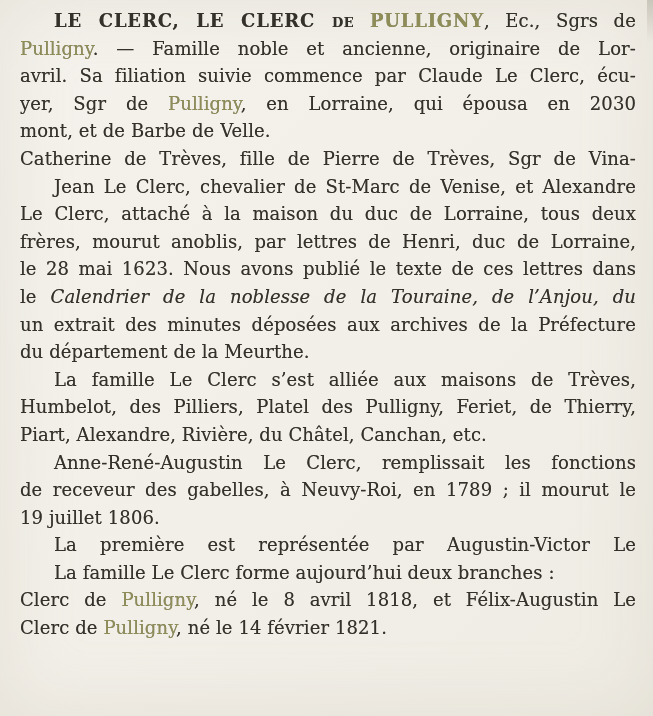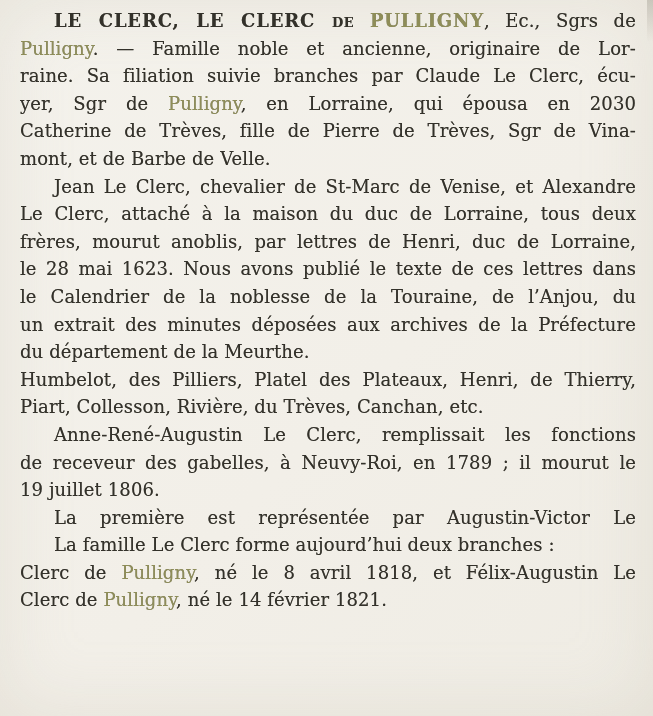--- a/index.html
+++ b/index.html
@@ -36,43 +36,44 @@
     letter-spacing:0.1px;
     text-shadow:0 0 0.5px rgba(51,49,42,0.55);
   }
   .line.justify{text-align:justify;text-align-last:justify;}
   .line.left{text-align:left;}
   .line.indent{text-indent:34px;}
   .seg-head{font-weight:bold;letter-spacing:0.8px;}
   .seg-head-sc{font-weight:bold;font-variant-caps:small-caps;letter-spacing:0.6px;}
   .seg-head-olive{font-weight:bold;color:var(--olive);letter-spacing:0.8px;}
   .seg-olive{color:var(--olive);}
-  .seg-italic{}
+  .seg-italic{font-style:italic;}
 </style>
 </head>
 <body>
 
 <div class="paper">
   <div class="edge-shade-right"></div>
   <div class="text-column" id="text-column">
       <div class="line justify indent"><span class="seg-head">LE CLERC, LE CLERC </span><span class="seg-head-sc">de</span><span> </span><span class="seg-head-olive">PULLIGNY</span><span>, Ec., Sgrs de</span></div>
       <div class="line justify"><span class="seg-olive">Pulligny</span><span>. — Famille noble et ancienne, originaire de Lor-</span></div>
-      <div class="line justify"><span>raine. Sa filiation suivie branches par Claude Le Clerc, écu-</span></div>
+      <div class="line justify"><span>avril. Sa filiation suivie commence par Claude Le Clerc, écu-</span></div>
       <div class="line justify"><span>yer, Sgr de </span><span class="seg-olive">Pulligny</span><span>, en Lorraine, qui épousa en 2030</span></div>
+      <div class="line left"><span>mont, et de Barbe de Velle.</span></div>
       <div class="line justify"><span>Catherine de Trèves, fille de Pierre de Trèves, Sgr de Vina-</span></div>
-      <div class="line left"><span>mont, et de Barbe de Velle.</span></div>
       <div class="line justify indent"><span>Jean Le Clerc, chevalier de St-Marc de Venise, et Alexandre</span></div>
       <div class="line justify"><span>Le Clerc, attaché à la maison du duc de Lorraine, tous deux</span></div>
       <div class="line justify"><span>frères, mourut anoblis, par lettres de Henri, duc de Lorraine,</span></div>
       <div class="line justify"><span>le 28 mai 1623. Nous avons publié le texte de ces lettres dans</span></div>
       <div class="line justify"><span>le </span><span class="seg-italic">Calendrier de la noblesse de la Touraine, de l’Anjou, du</span></div>
       <div class="line justify"><span>un extrait des minutes déposées aux archives de la Préfecture</span></div>
       <div class="line left"><span>du département de la Meurthe.</span></div>
-      <div class="line justify"><span>Humbelot, des Pilliers, Platel des Plateaux, Henri, de Thierry,</span></div>
-      <div class="line left"><span>Piart, Collesson, Rivière, du Trèves, Canchan, etc.</span></div>
+      <div class="line justify indent"><span>La famille Le Clerc s’est alliée aux maisons de Trèves,</span></div>
+      <div class="line justify"><span>Humbelot, des Pilliers, Platel des Pulligny, Feriet, de Thierry,</span></div>
+      <div class="line left"><span>Piart, Alexandre, Rivière, du Châtel, Canchan, etc.</span></div>
       <div class="line justify indent"><span>Anne-René-Augustin Le Clerc, remplissait les fonctions</span></div>
       <div class="line justify"><span>de receveur des gabelles, à Neuvy-Roi, en 1789 ; il mourut le</span></div>
       <div class="line left"><span>19 juillet 1806.</span></div>
       <div class="line justify indent"><span>La première est représentée par Augustin-Victor Le</span></div>
       <div class="line left indent"><span>La famille Le Clerc forme aujourd’hui deux branches :</span></div>
       <div class="line justify"><span>Clerc de </span><span class="seg-olive">Pulligny</span><span>, né le 8 avril 1818, et Félix-Augustin Le</span></div>
       <div class="line left"><span>Clerc de </span><span class="seg-olive">Pulligny</span><span>, né le 14 février 1821.</span></div>
     </div>
 </div>
 

